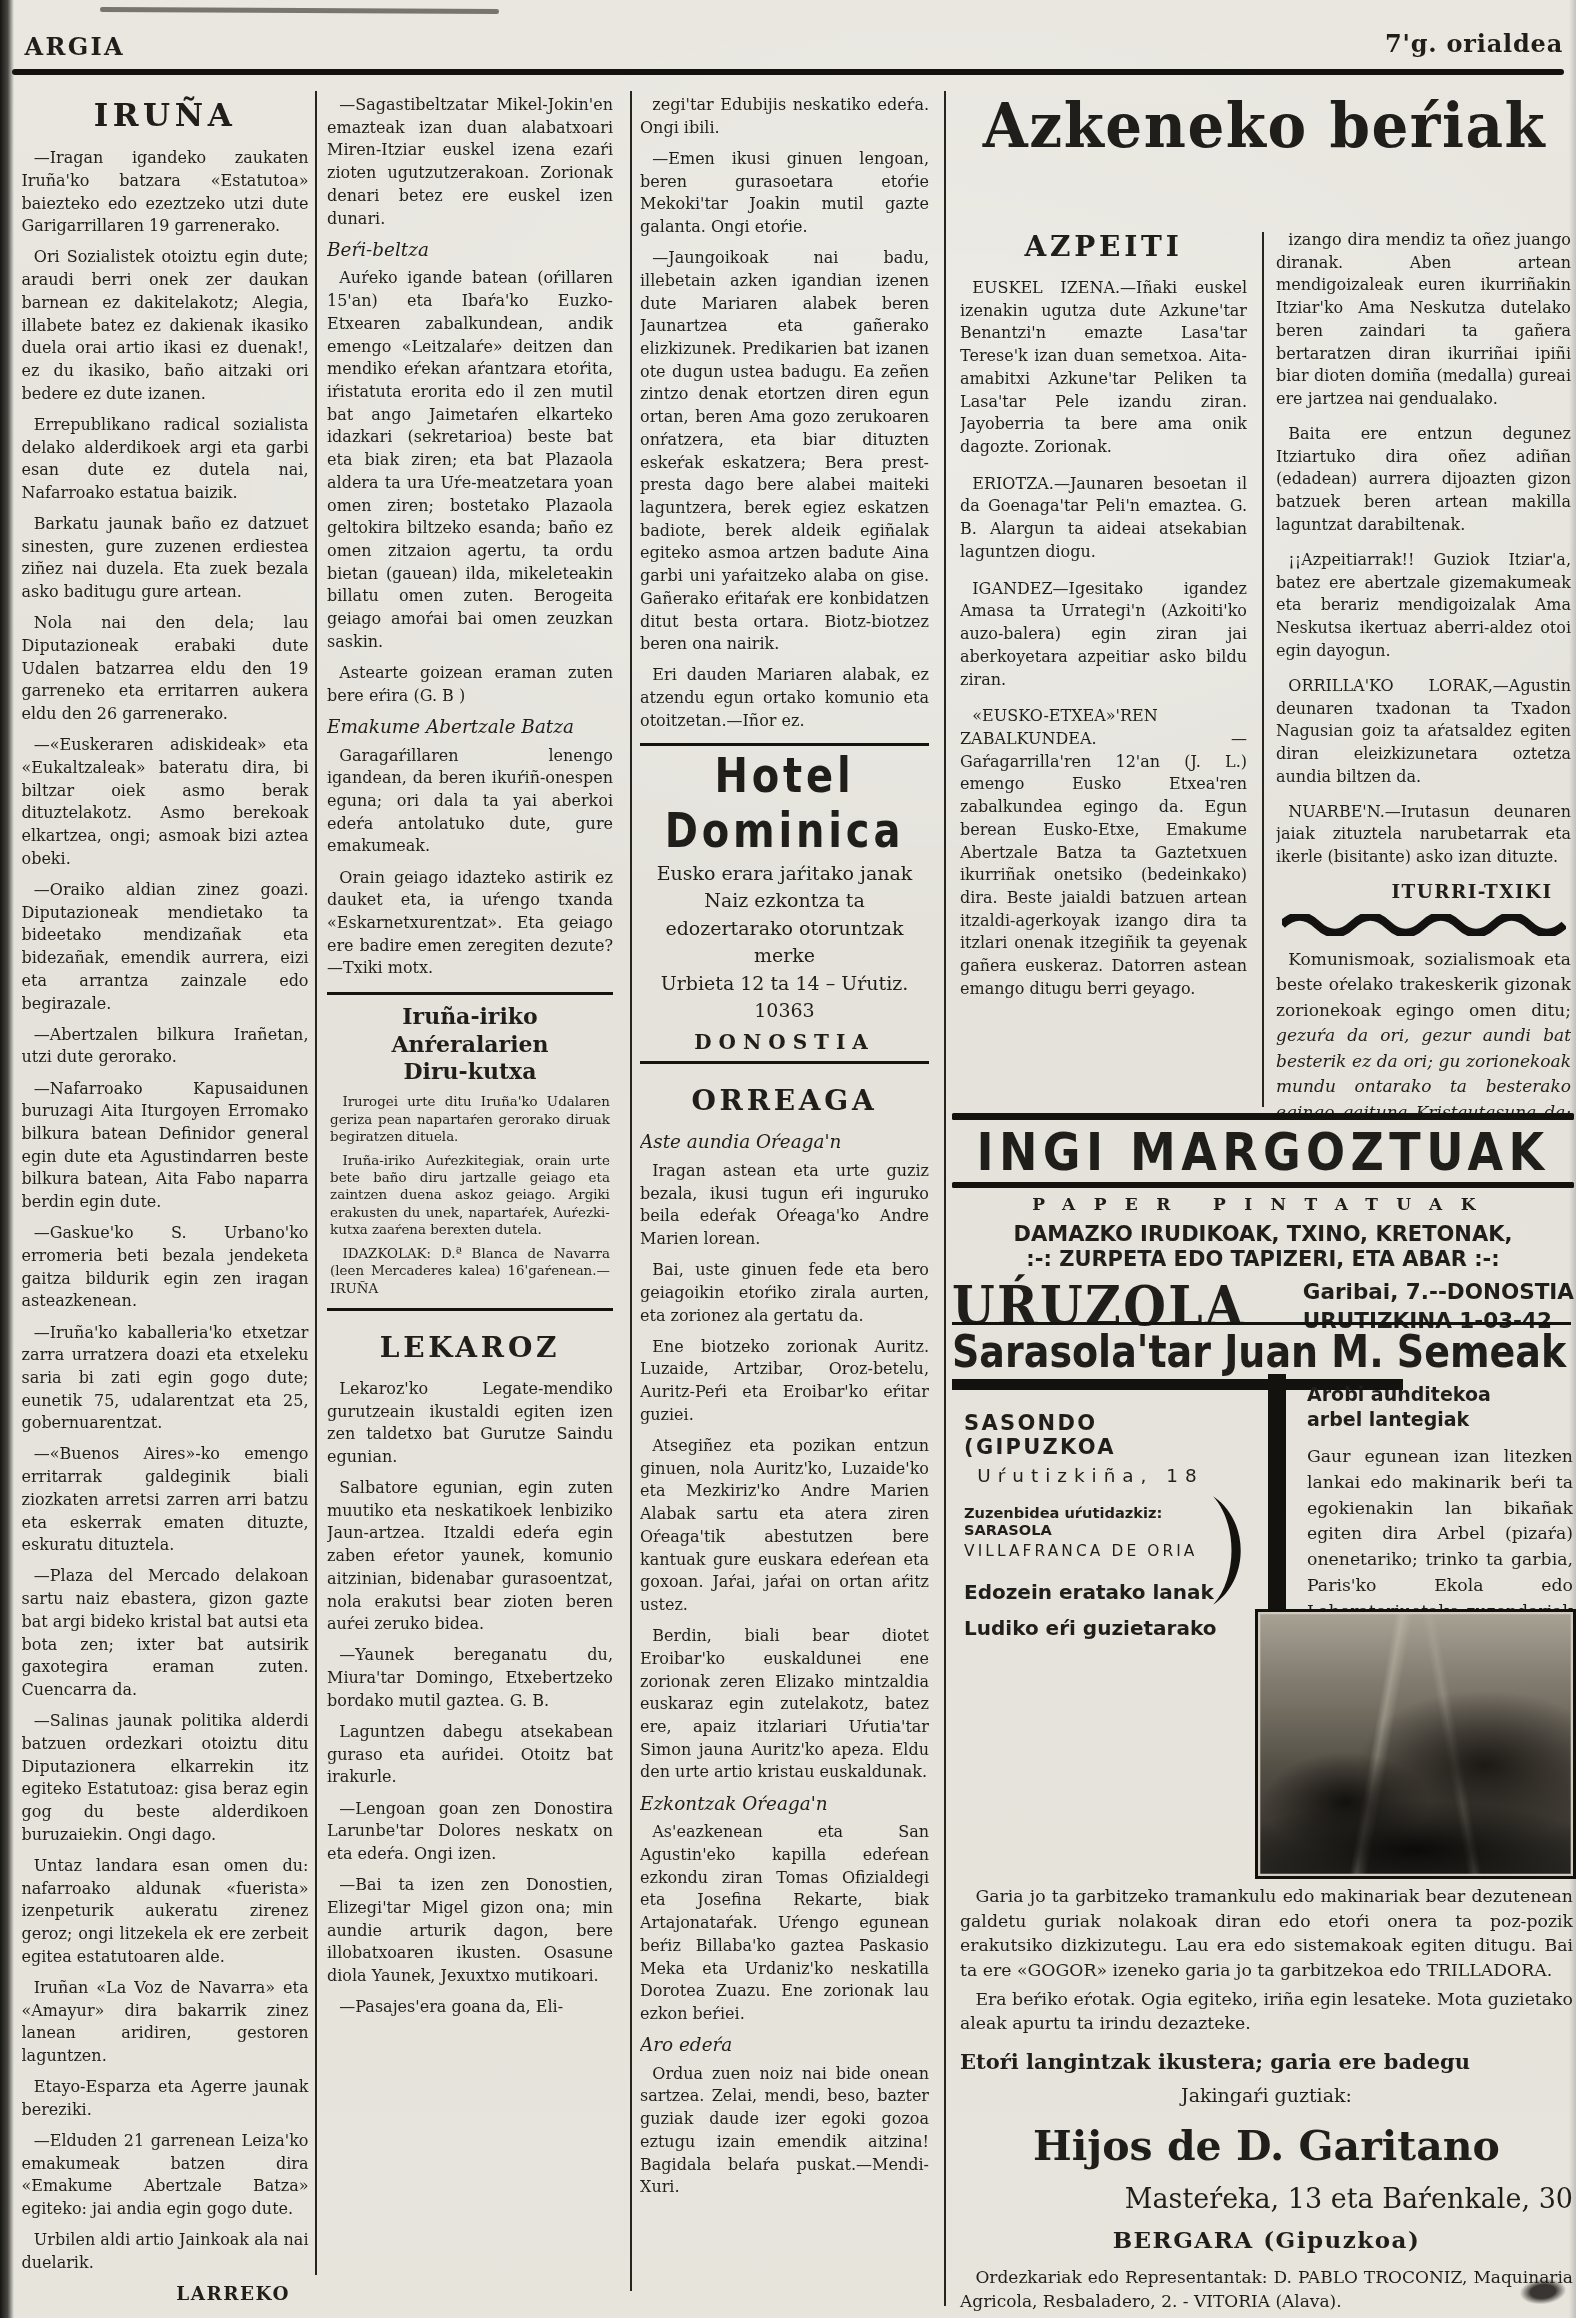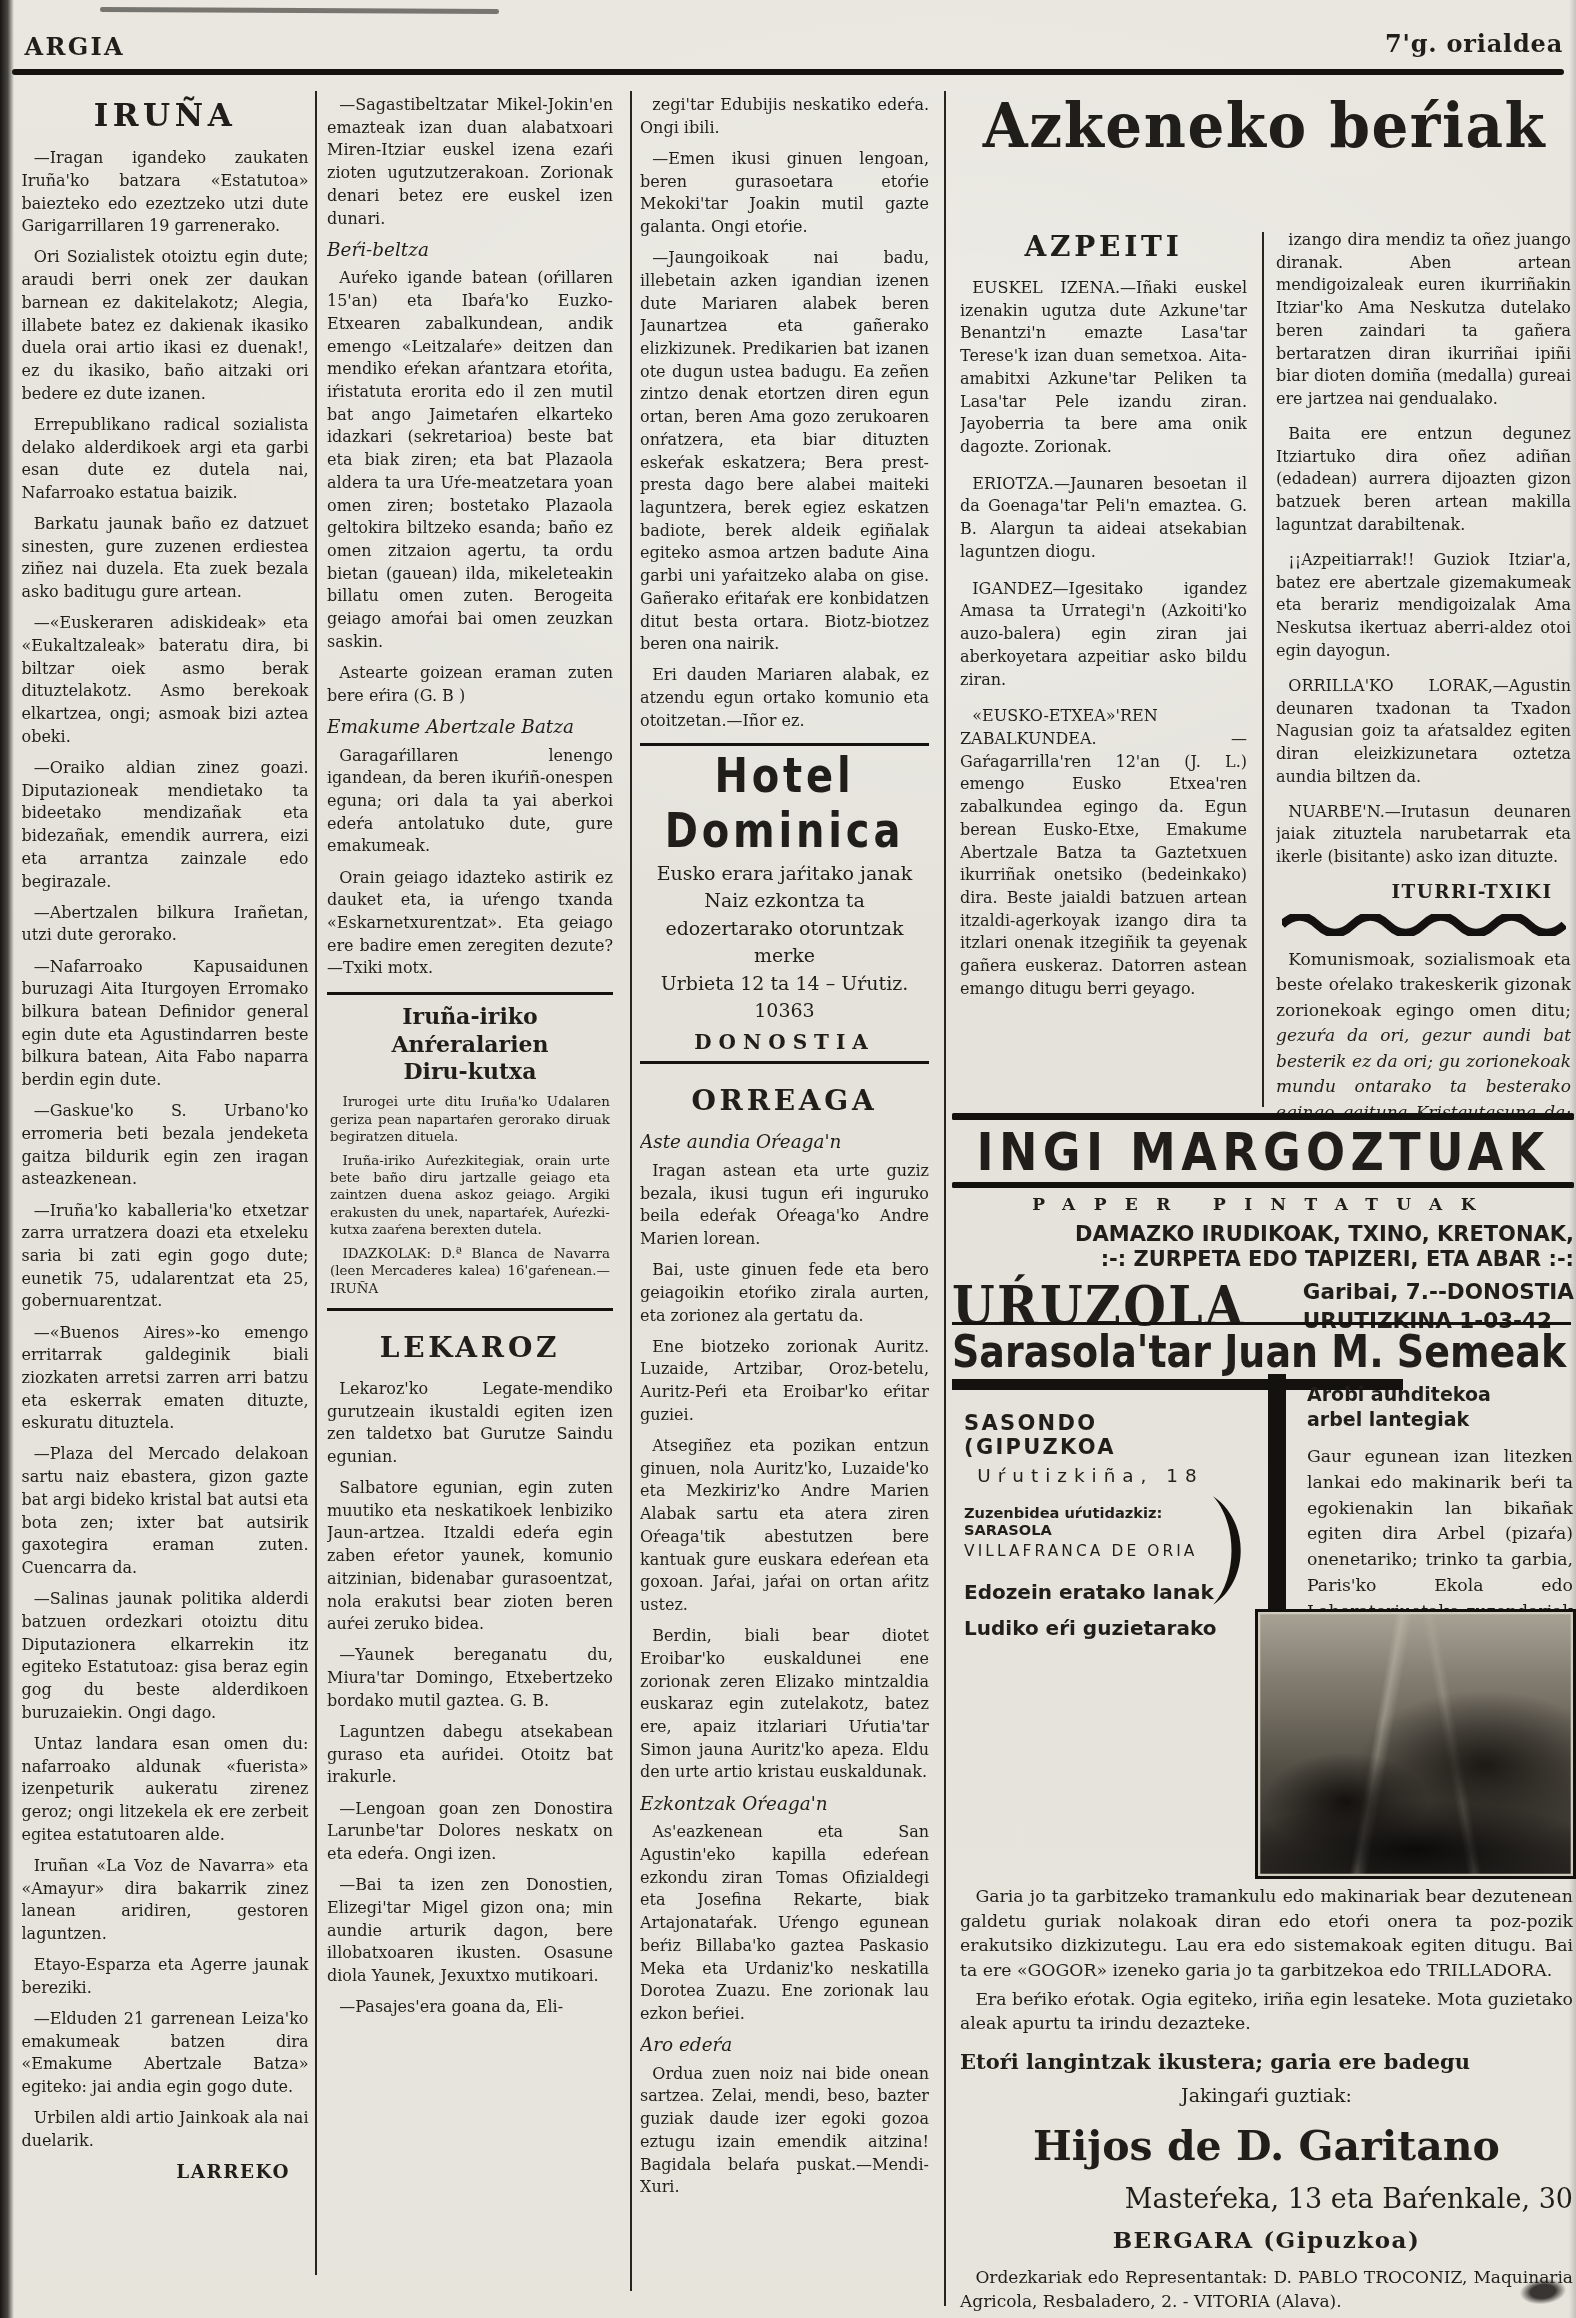--- a/index.html
+++ b/index.html
@@ -30,21 +30,21 @@
   .hotel .hl{font-size:19px;line-height:1.45;}
   .hotel .hd{font-size:20px;letter-spacing:7px;font-weight:bold;margin-top:4.6px;}
   .news-headline{position:absolute;left:958px;top:92px;width:613px;text-align:center;
     font-weight:bold;font-size:58px;letter-spacing:1.5px;transform:scaleY(1.05);}
   .wave{margin:12.3px 0 7.7px 0;text-align:center;}
   .ingi{position:absolute;left:952px;top:1113px;width:622px;}
   .bar{height:7px;background:#14120f;border-radius:1.5px;}
   .ingi .it{font-family:"DejaVu Sans","Liberation Sans",sans-serif;font-weight:bold;font-size:46px;
     letter-spacing:5.4px;text-align:center;transform:scaleY(1.12);margin:4.6px 0 3.1px 0;white-space:nowrap;}
   .ingi .is{font-weight:bold;font-size:17px;letter-spacing:18.4px;text-align:center;margin:6.1px 0 7.7px 0;white-space:nowrap;}
-  .ingi .il{font-family:"DejaVu Sans","Liberation Sans",sans-serif;font-weight:bold;font-size:21px;text-align:right;margin:1.5px 0;}
+  .ingi .il{font-family:"DejaVu Sans","Liberation Sans",sans-serif;font-weight:bold;font-size:21px;text-align:center;margin:1.5px 0;}
   .brandrow{display:flex;justify-content:space-between;align-items:center;margin-top:6.1px;}
   .brand{font-weight:bold;font-size:49px;letter-spacing:2.3px;transform:scaleY(1.1);}
   .iaddr{font-family:"DejaVu Sans","Liberation Sans",sans-serif;font-weight:bold;font-size:21.5px;line-height:1.35;text-align:left;}
   .ruleh{position:absolute;background:#14120f;}
   .sar-title{position:absolute;left:952px;top:1330px;width:507px;font-family:"DejaVu Sans","Liberation Sans",sans-serif;
     font-weight:bold;font-size:38px;transform:scaleY(1.18);white-space:nowrap;}
   .sar-left{position:absolute;left:964px;top:1411px;width:253px;font-family:"DejaVu Sans","Liberation Sans",sans-serif;}
   .sar-left .s1{font-weight:bold;font-size:21px;letter-spacing:2.3px;margin-bottom:6.1px;}
   .sar-left .s2{font-size:18.4px;letter-spacing:7px;margin-bottom:18.4px;text-align:center;}
   .sar-left .s3{font-weight:bold;font-size:14.6px;margin-bottom:3.1px;}
@@ -91,20 +91,21 @@
   <div class="vrule" style="left:944px;top:91px;height:2215px;"></div>
   <div class="vrule" style="left:1262px;top:232px;height:875px;"></div>
 
   <div class="col" id="col1" style="left:21.5px;width:287px;height:2211px;">
     <div class="c-title">IRUÑA</div>
     <div>
         <p>—Iragan igandeko zaukaten Iruña'ko batzara «Estatutoa» baiezteko edo ezeztzeko utzi dute Garigarrillaren 19 garrenerako.</p>
         <p>Ori Sozialistek otoiztu egin dute; araudi berri onek zer daukan barnean ez dakitelakotz; Alegia, illabete batez ez dakienak ikasiko duela orai artio ikasi ez duenak!, ez du ikasiko, baño aitzaki ori bedere ez dute izanen.</p>
         <p>Errepublikano radical sozialista delako alderdikoek argi eta garbi esan dute ez dutela nai, Nafarroako estatua baizik.</p>
         <p>Barkatu jaunak baño ez datzuet sinesten, gure zuzenen erdiestea ziñez nai duzela. Eta zuek bezala asko baditugu gure artean.</p>
+        <p>Nola nai den dela; lau Diputazioneak erabaki dute Udalen batzarrea eldu den 19 garreneko eta erritarren aukera eldu den 26 garrenerako.</p>
         <p>—«Euskeraren adiskideak» eta «Eukaltzaleak» bateratu dira, bi biltzar oiek asmo berak dituztelakotz. Asmo berekoak elkartzea, ongi; asmoak bizi aztea obeki.</p>
         <p>—Oraiko aldian zinez goazi. Diputazioneak mendietako ta bideetako mendizañak eta bidezañak, emendik aurrera, eizi eta arrantza zainzale edo begirazale.</p>
         <p>—Abertzalen bilkura Irañetan, utzi dute gerorako.</p>
         <p>—Nafarroako Kapusaidunen buruzagi Aita Iturgoyen Erromako bilkura batean Definidor general egin dute eta Agustindarren beste bilkura batean, Aita Fabo naparra berdin egin dute.</p>
         <p>—Gaskue'ko S. Urbano'ko erromeria beti bezala jendeketa gaitza bildurik egin zen iragan asteazkenean.</p>
         <p>—Iruña'ko kaballeria'ko etxetzar zarra urratzera doazi eta etxeleku saria bi zati egin gogo dute; eunetik 75, udalarentzat eta 25, gobernuarentzat.</p>
         <p>—«Buenos Aires»-ko emengo erritarrak galdeginik biali ziozkaten arretsi zarren arri batzu eta eskerrak ematen dituzte, eskuratu dituztela.</p>
         <p>—Plaza del Mercado delakoan sartu naiz ebastera, gizon gazte bat argi bideko kristal bat autsi eta bota zen; ixter bat autsirik gaxotegira eraman zuten. Cuencarra da.</p>
         <p>—Salinas jaunak politika alderdi batzuen ordezkari otoiztu ditu Diputazionera elkarrekin itz egiteko Estatutoaz: gisa beraz egin gog du beste alderdikoen buruzaiekin. Ongi dago.</p>
         <p>Untaz landara esan omen du: nafarroako aldunak «fuerista» izenpeturik aukeratu zirenez geroz; ongi litzekela ek ere zerbeit egitea estatutoaren alde.</p>

